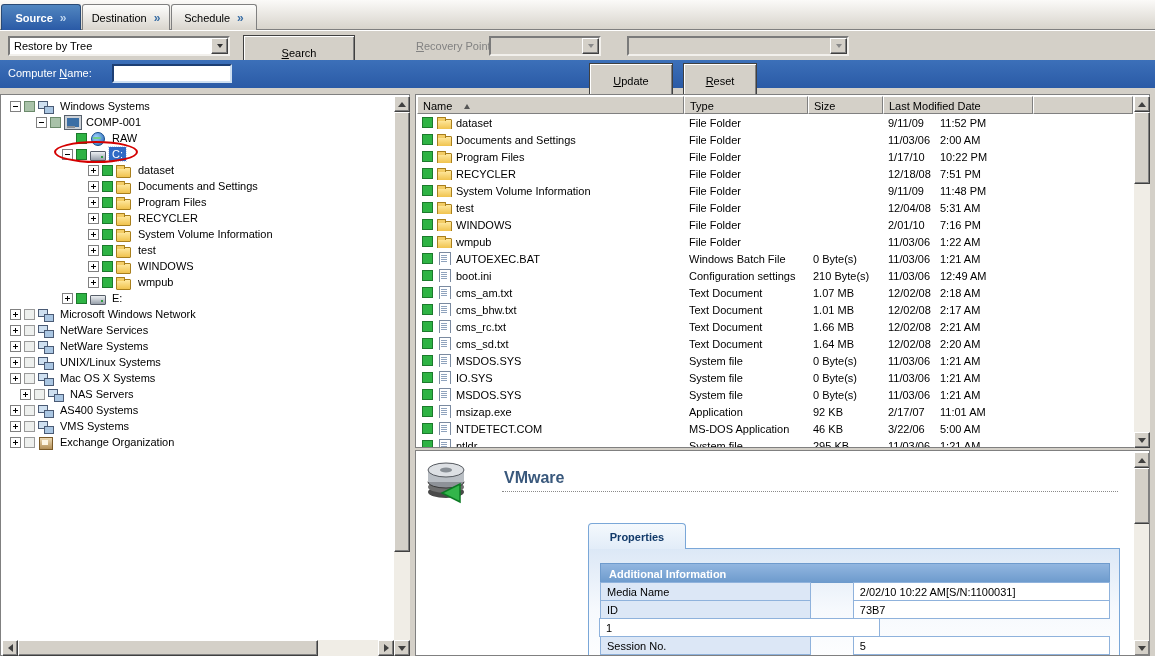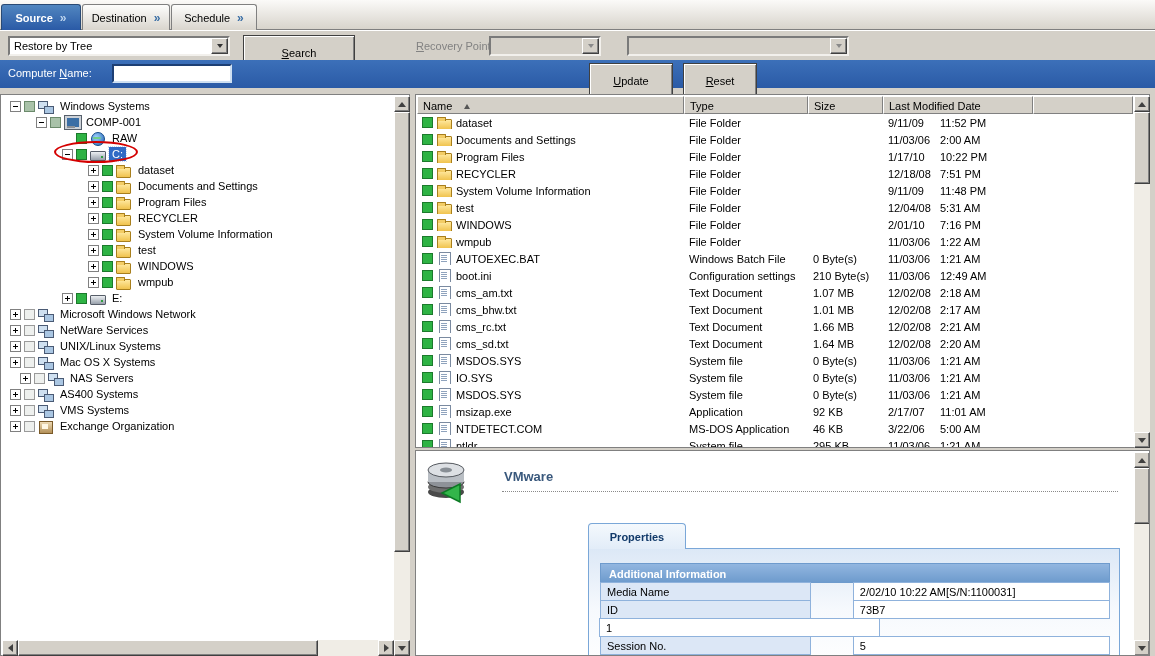--- a/index.html
+++ b/index.html
@@ -147,21 +147,21 @@
   .c-size { width: 75px; padding-left: 5px; }
   .c-date { width: 150px; padding-left: 5px; display: flex; }
   .c-date .dd { width: 52px; flex: none; }
   .list-sb-v { left: 718px; top: 1px; height: 352px; }
   .thumb-list-v { top: 16px; height: 72px; }
 
   
   .details-panel { position: absolute; left: 415px; top: 450px; width: 735px; height: 206px;
     background: #fff; border: 1px solid #808080; overflow: hidden; }
   .disk-icon { position: absolute; left: 8px; top: 5px; }
-  .media-title { position: absolute; left: 88px; top: 18px; font-weight: bold; font-size: 13px; color: #39587c; }
+  .media-title { position: absolute; left: 88px; top: 18px; font-weight: bold; font-size: 16px; color: #39587c; }
   .dotted-rule { position: absolute; left: 86px; top: 40px; width: 616px; border-bottom: 1px dotted #8a8a8a; }
   .prop-tab { position: absolute; left: 172px; top: 72px; width: 98px; height: 26px; z-index: 2;
     background: linear-gradient(180deg, #f4f9fd, #e2ecf8); border: 1px solid var(--c-panel-header-blue, #7aa7d8);
     border-bottom: none; border-radius: 4px 4px 0 0; display: flex; align-items: center; justify-content: center;
     font-weight: bold; color: #123a6a; cursor: pointer; }
   .info-panel { position: absolute; left: 172px; top: 97px; width: 532px; height: 200px;
     background: linear-gradient(180deg, #dce8f6, #f6f9fd 60px, #fff 120px);
     border: 1px solid var(--c-panel-header-blue, #7aa7d8); }
   .ptable { position: absolute; left: 11px; top: 14px; width: 510px; }
   .ptable-header { height: 20px; background: linear-gradient(180deg, #92b6e0, #6e9bcd);
@@ -326,20 +326,26 @@
         <span class="tlabel">Microsoft Windows Network</span>
       </div>
 
       <div class="tree-row" style="padding-left: 6px;">
         <span class="expander exp-plus"></span>
         <span class="chk chk-empty"></span>
         <span class="ticon icon-network"></span>
         <span class="tlabel">NetWare Services</span>
       </div>
 
+      <div class="tree-row" style="padding-left: 6px;">
+        <span class="expander exp-plus"></span>
+        <span class="chk chk-empty"></span>
+        <span class="ticon icon-network"></span>
+        <span class="tlabel">NetWare Systems</span>
+      </div>
 
       <div class="tree-row" style="padding-left: 6px;">
         <span class="expander exp-plus"></span>
         <span class="chk chk-empty"></span>
         <span class="ticon icon-network"></span>
         <span class="tlabel">UNIX/Linux Systems</span>
       </div>
 
       <div class="tree-row" style="padding-left: 6px;">
         <span class="expander exp-plus"></span>

